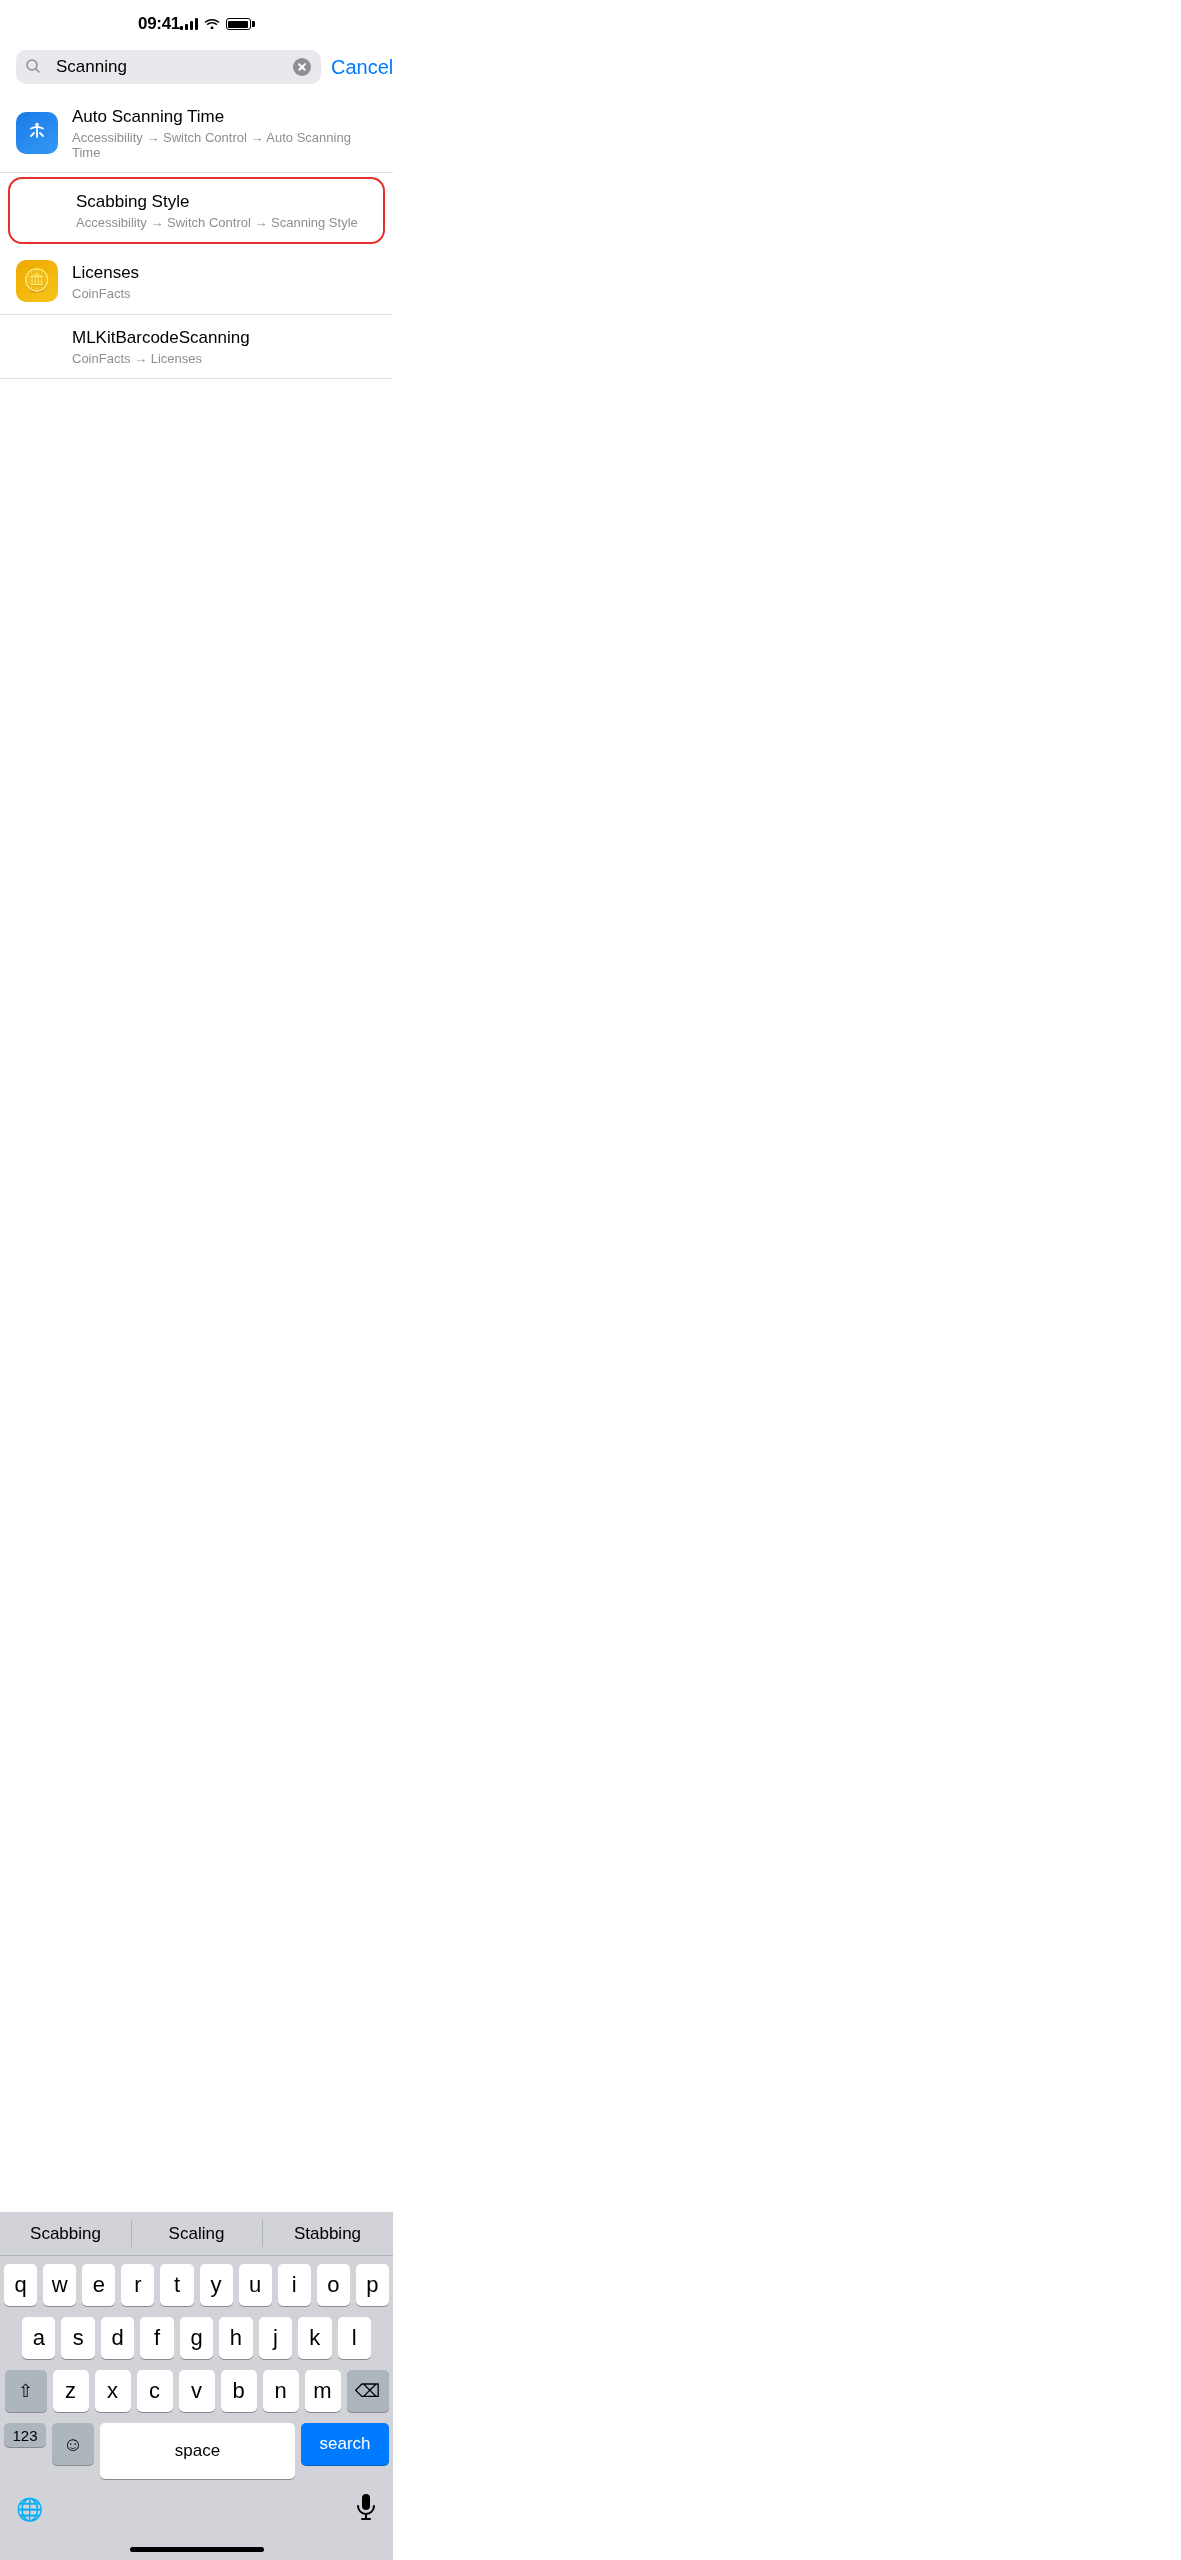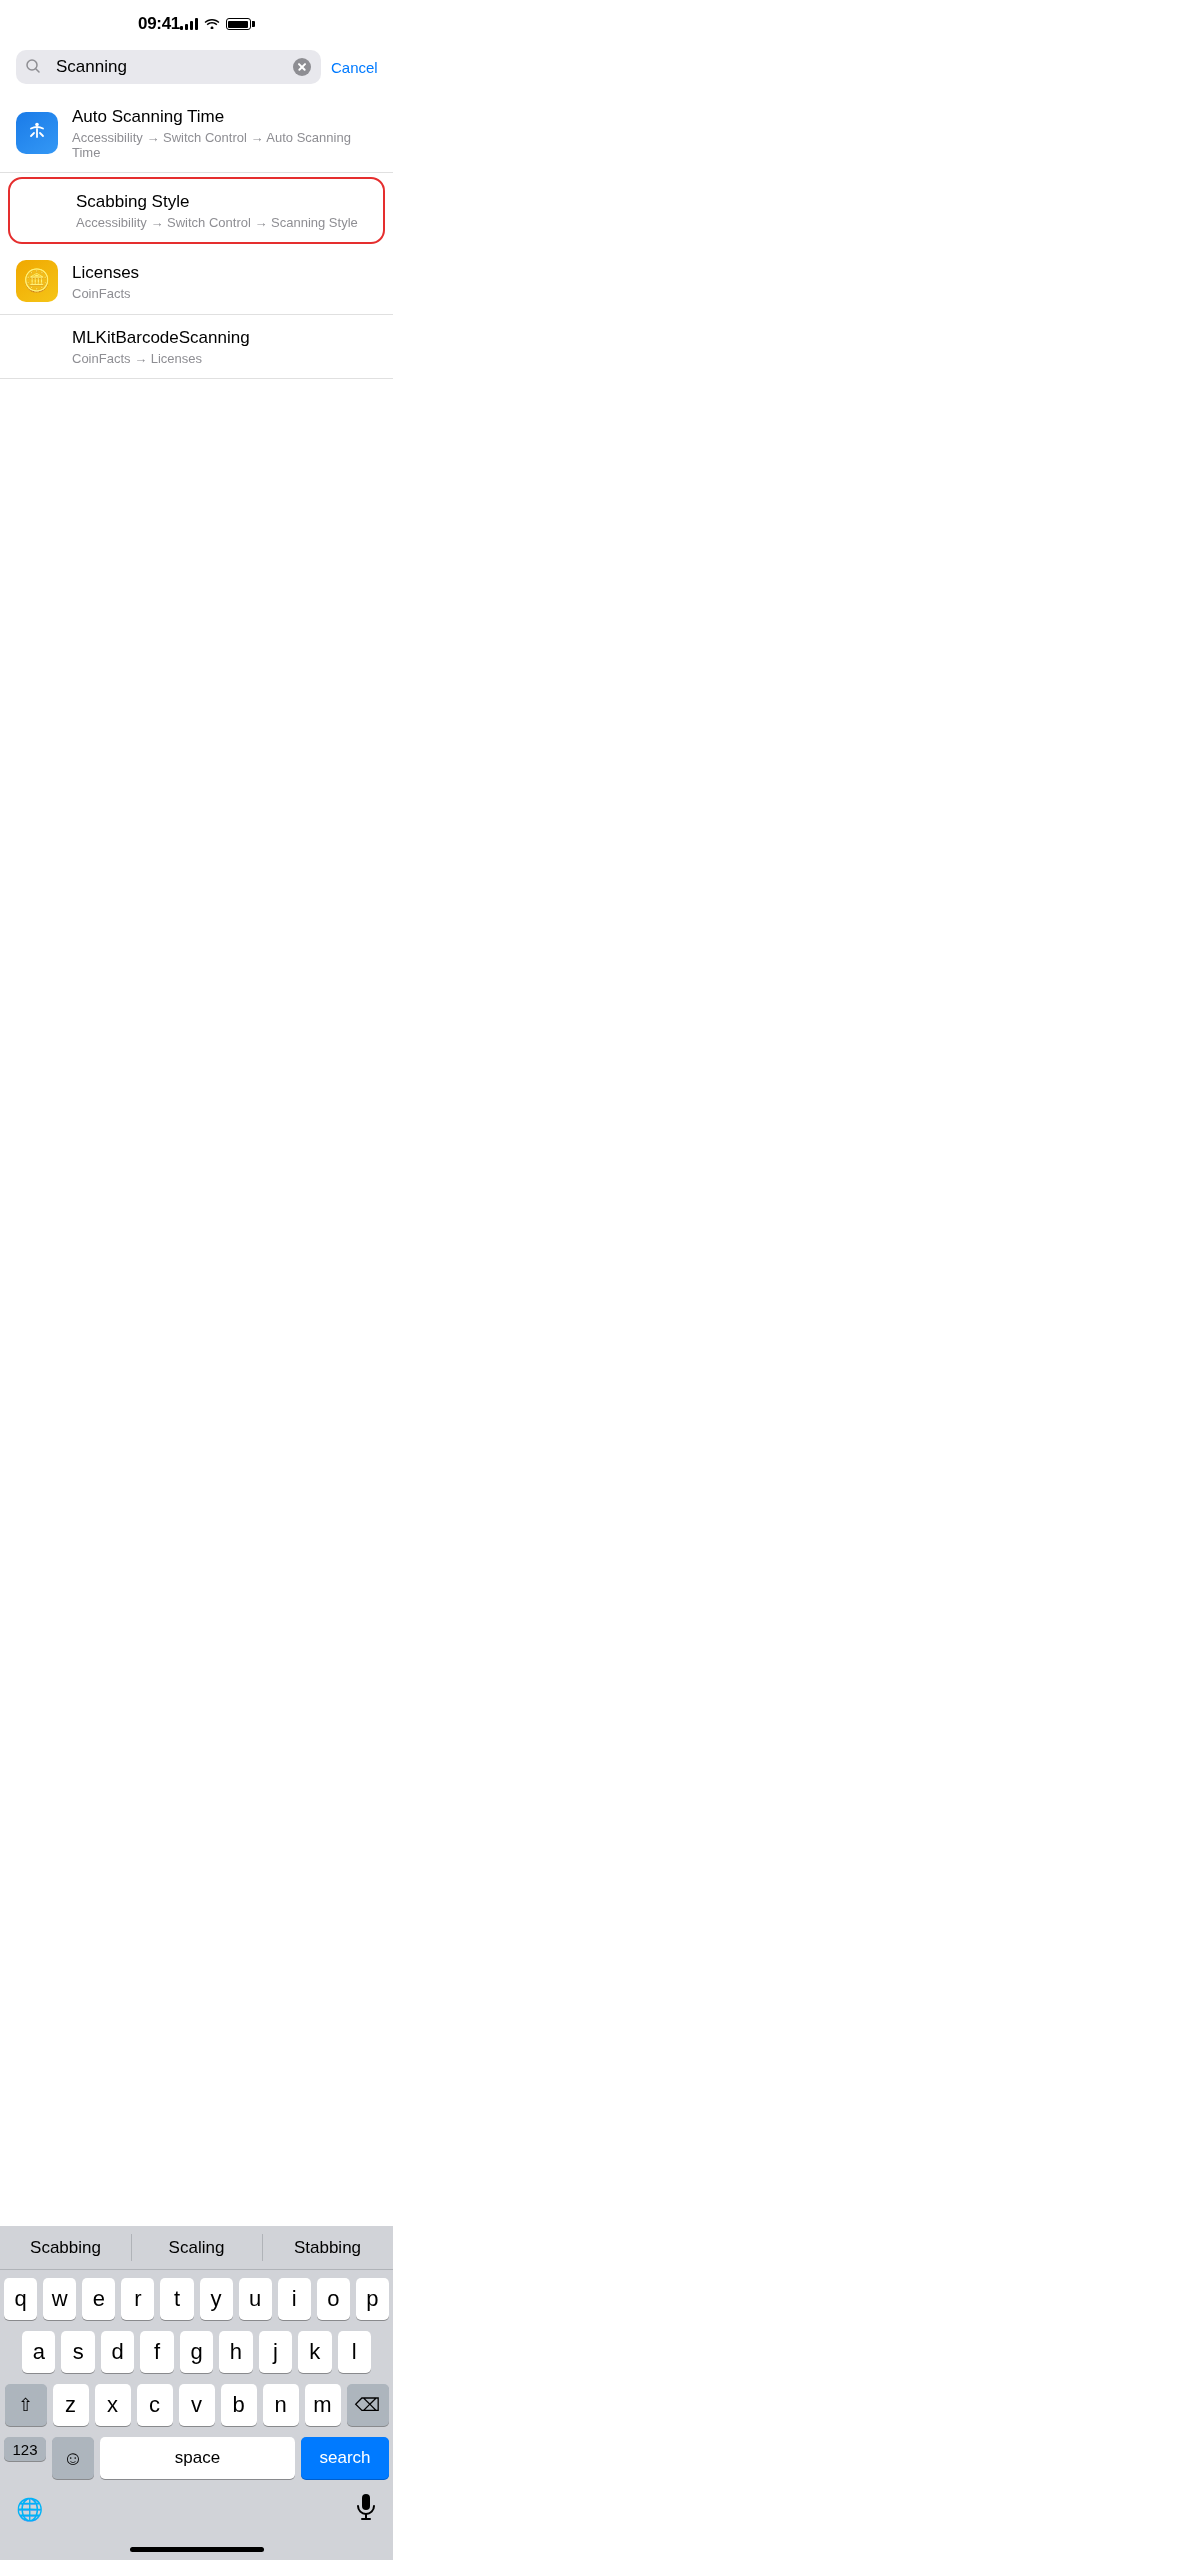--- a/index.html
+++ b/index.html
@@ -142,21 +142,21 @@
       width: 10px;
       height: 1.5px;
       background: #fff;
       border-radius: 1px;
     }
 
     .search-clear-btn::before { transform: rotate(45deg); }
     .search-clear-btn::after { transform: rotate(-45deg); }
 
     .cancel-btn {
-      font-size: 15px;
+      font-size: 20px;
       color: #007aff;
       cursor: pointer;
       flex-shrink: 0;
       white-space: nowrap;
     }
 
     
     .results-list {
       background: #fff;
     }
@@ -326,21 +326,21 @@
       justify-content: center;
       font-size: 20px;
       cursor: pointer;
       box-shadow: 0 1px 0 0 #898a8d;
       flex-shrink: 0;
     }
 
     .key-space {
       background: #fff;
       border-radius: 5px;
-      height: 42px;
+      height: 56px;
       flex: 1;
       display: flex;
       align-items: center;
       justify-content: center;
       font-size: 17px;
       color: #000;
       cursor: pointer;
       box-shadow: 0 1px 0 0 #898a8d;
     }
 

